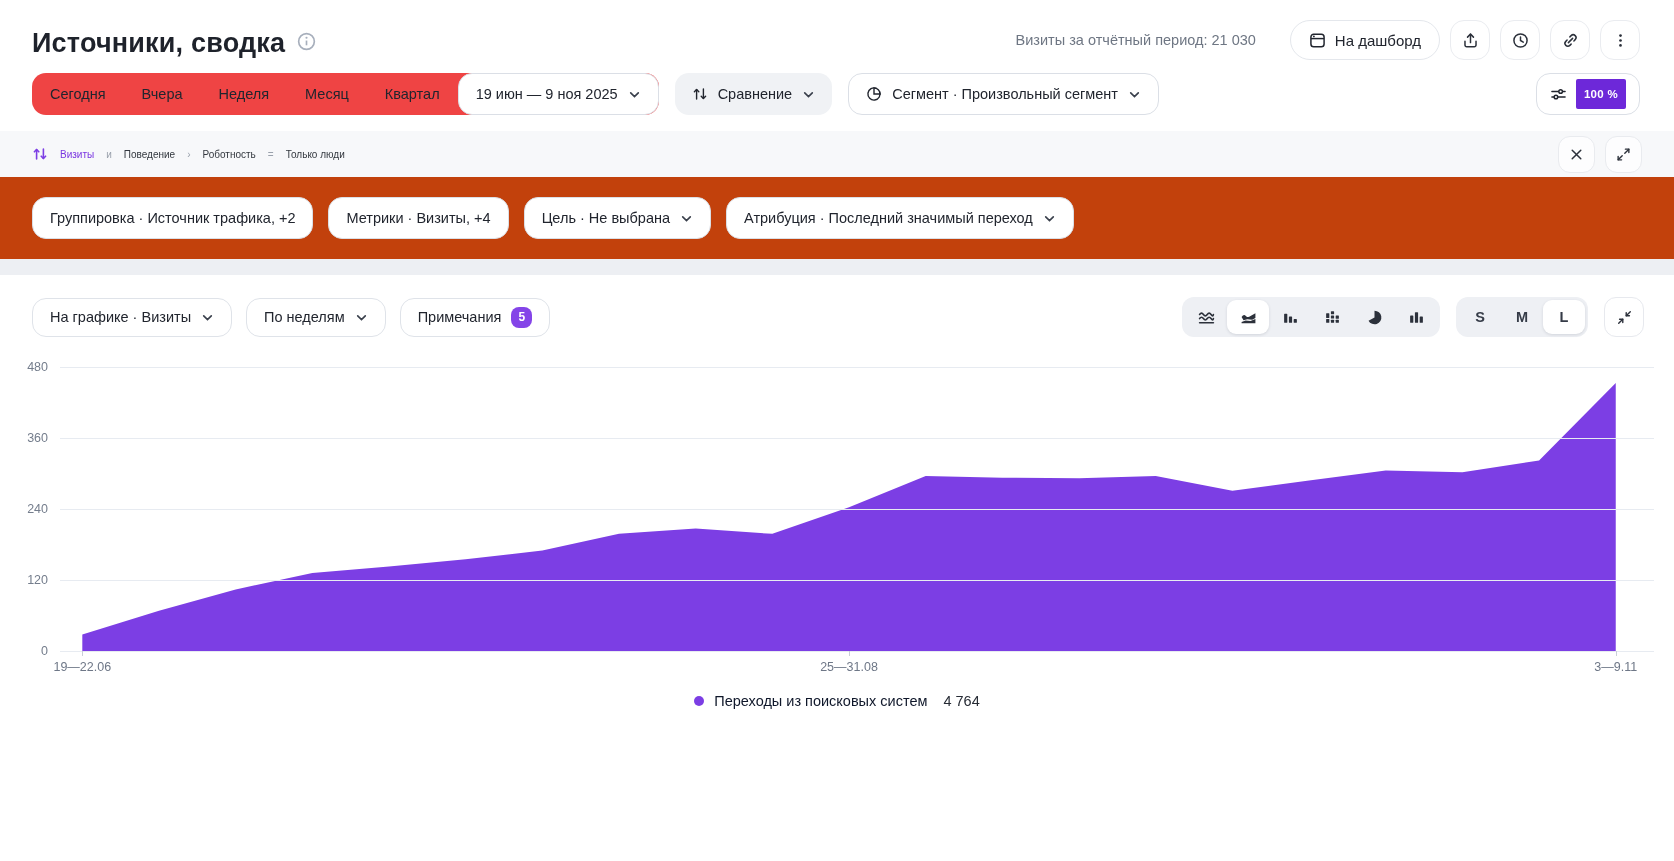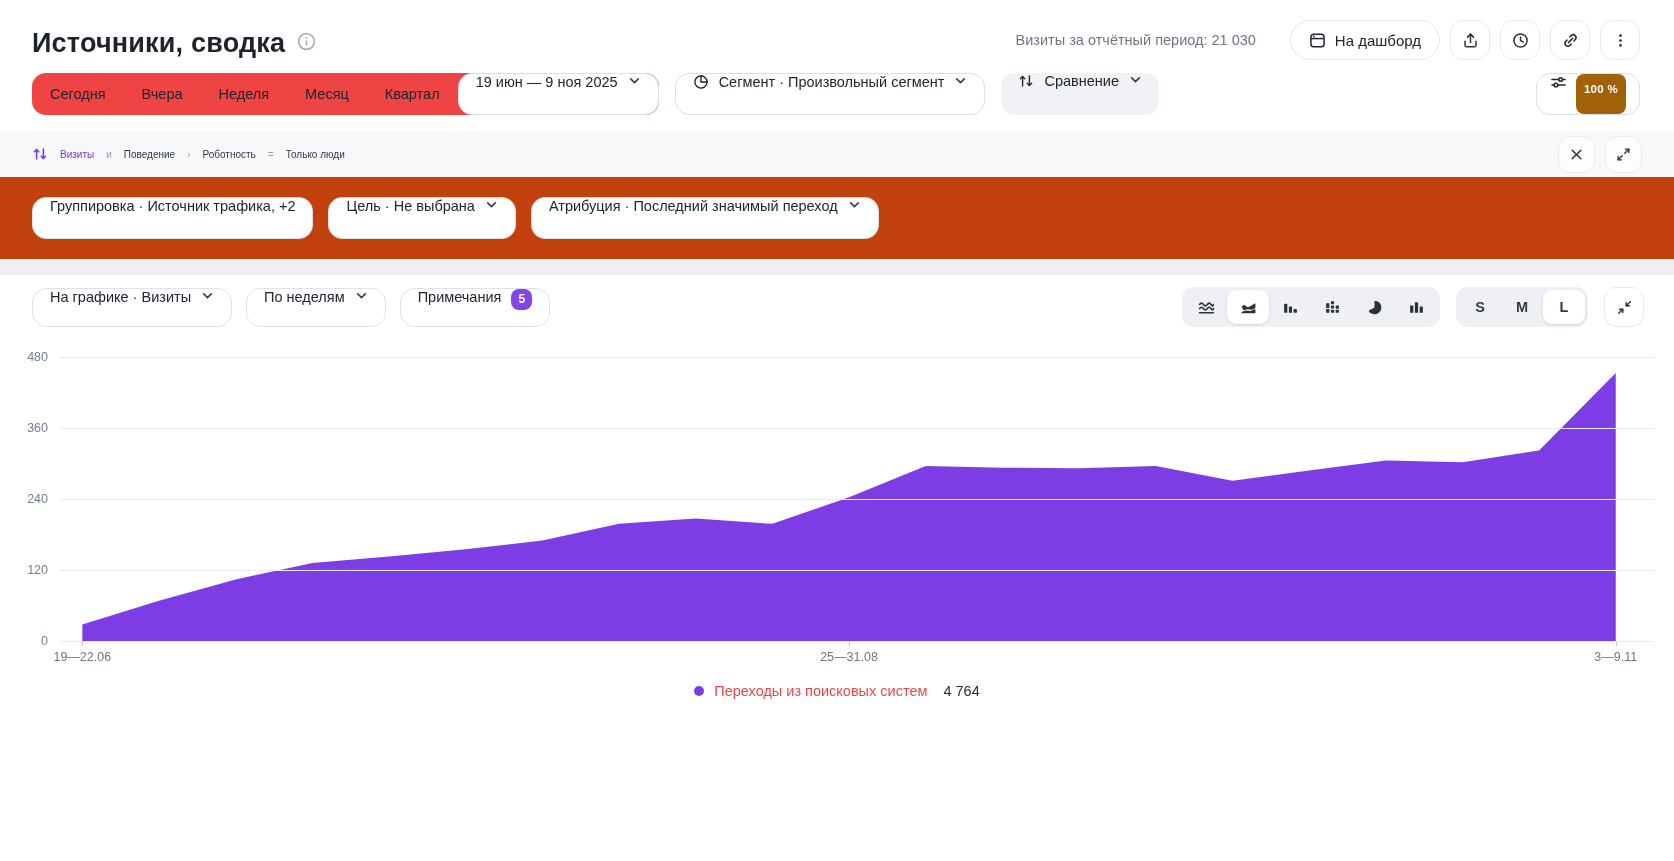--- a/index.html
+++ b/index.html
@@ -20,50 +20,50 @@
     font-weight:500; color:#21252e; cursor:pointer; font-family:inherit; }
   .icon-btn { width:40px; height:40px; display:flex; align-items:center; justify-content:center;
     background:#fff; border:1px solid #eaecf0; border-radius:14px; color:#2c313b; cursor:pointer; }
   .icon-btn svg { width:17px; height:17px; }
 
   
   .toolbar { display:flex; align-items:center; padding:0 34px 0 32px; margin-top:13px; height:42px; }
   .preset-group { display:flex; align-items:stretch; background:#ef4444; border-radius:14px; height:42px; }
   .preset { border:none; background:transparent; padding:0 18px; font-size:14.5px; color:#21252e;
     cursor:pointer; font-family:inherit; border-radius:14px; }
-  .pill { display:flex; gap:10px; height:42px; padding:0 17px;
+  .pill { display:flex; align-items:center; gap:10px; height:42px; padding:0 17px;
     background:#fff; border:1px solid #dbdfe6; border-radius:14px; font-size:14.5px;
     color:#21252e; cursor:pointer; font-family:inherit; white-space:nowrap; }
   .pill.gray { background:#f0f2f5; border:none; }
   .chev { width:13px; height:13px; color:#3a404c; flex:none; }
   .toolbar .pill { margin-left:16px; }
   .toolbar-spacer { flex:1; }
-  .badge-100 { background:#a16207; color:#fff; font-size:11.5px; font-weight:700;
-    padding:9px 8px; border-radius:8px; letter-spacing:.3px; }
+  .badge-100 { background:#6d28d9; color:#fff; font-size:11.5px; font-weight:700;
+    padding:9px 8px; border-radius:2px; letter-spacing:.3px; }
 
   
   .metric-band { margin-top:16px; background:#f7f8fa; height:46px; display:flex;
     align-items:center; justify-content:space-between; padding:0 32px; }
   .crumbs { display:flex; align-items:center; gap:12px; font-size:10px; }
   .crumb-ic { width:16px; height:16px; color:#7c3ee4; }
   .crumb-metric { color:#7a36e0; font-weight:500; cursor:pointer; }
   .crumb-sep { color:#9aa1ac; }
   .crumb { color:#33383f; cursor:pointer; }
   .band-btns { display:flex; gap:10px; }
   .band-btn { width:37px; height:37px; display:flex; align-items:center; justify-content:center;
     background:#fdfdfe; border:1px solid #e9ebef; border-radius:12px; color:#2c313b; cursor:pointer; }
   .band-btn svg { width:15px; height:15px; }
 
   
   .chips-row { display:flex; gap:15px; padding:20px 32px; background:#c2410c; }
 
   .gap-band { height:16px; background:#edeff3; }
 
   
-  .chart-card { background:#fff; padding-top:12px; }
+  .chart-card { background:#fff; padding-top:22px; }
   .chart-controls { display:flex; align-items:center; padding:0 30px 0 32px; }
   .chart-controls .pill { height:39px; margin-right:14px; border-color:#dfe3e9; }
   .notes-badge { background:#8444e8; color:#fff; width:21px; height:21px; border-radius:8px;
     display:flex; align-items:center; justify-content:center; font-size:12px; font-weight:700; }
   .ctrl-spacer { flex:1; }
   .seg-group { display:flex; align-items:center; background:#eef0f4; border-radius:12px;
     padding:3px; height:40px; }
   .seg-item { width:42px; height:34px; display:flex; align-items:center; justify-content:center;
     color:#2c313b; border-radius:9px; cursor:pointer; background:transparent; border:none; }
   .seg-item svg { width:17px; height:17px; }
@@ -83,21 +83,21 @@
   .area-svg { position:absolute; left:60px; right:0; top:0; bottom:0; width:calc(100% - 60px);
     height:100%; }
   .x-axis { position:relative; height:28px; margin:0 20px 0 60px; }
   .x-label { position:absolute; top:9px; transform:translateX(-50%); font-size:12.5px; color:#6e7787;
     white-space:nowrap; }
   .x-tick { position:absolute; top:0; width:1px; height:5px; background:#c9cfd8; }
 
   
   .legend { display:flex; align-items:center; justify-content:center; gap:10px; margin-top:14px; }
   .legend-dot { width:10px; height:10px; border-radius:50%; background:#8347e6; }
-  .legend-label { font-size:14.5px; color:#ef4444; }
+  .legend-label { font-size:14.5px; color:#0f172a; }
   .legend-value { font-size:14.5px; color:#262b34; margin-left:6px; }
 </style>
 </head>
 <body>
 
 <div class="page">
 
   <header class="topbar">
     <div class="title-wrap">
       <h1 class="page-title">Источники, сводка</h1>
@@ -154,38 +154,38 @@
       <button class="preset">Неделя</button>
       <button class="preset">Месяц</button>
       <button class="preset">Квартал</button>
       <button class="pill" style="margin-left:0;">
         <span>19 июн — 9 ноя 2025</span>
         <svg class="chev" viewBox="0 0 12 12" fill="none" stroke="currentColor" stroke-width="1.5" stroke-linecap="round">
             <path d="M2.5 4.5L6 8l3.5-3.5"></path>
           </svg>
       </button>
     </div>
-    <button class="pill">
-      <svg width="16" height="16" viewBox="0 0 16 16" fill="none" stroke="currentColor" stroke-width="1.4">
-        <path d="M13.6 5.6A6.1 6.1 0 1 1 10.4 2.4"></path>
-          <path d="M8 8V1.9A6.1 6.1 0 0 1 14.1 8z"></path>
-      </svg>
-      <span>Сегмент · Произвольный сегмент</span>
-      <svg class="chev" viewBox="0 0 12 12" fill="none" stroke="currentColor" stroke-width="1.5" stroke-linecap="round">
-          <path d="M2.5 4.5L6 8l3.5-3.5"></path>
-        </svg>
-    </button>
     <button class="pill gray">
       <svg width="16" height="16" viewBox="0 0 16 16" fill="none" stroke="currentColor" stroke-width="1.4" stroke-linecap="round" stroke-linejoin="round">
         <path d="M4.6 13V3.6"></path>
           <path d="M2.4 5.8l2.2-2.2 2.2 2.2"></path>
           <path d="M11.4 3v9.4"></path>
           <path d="M9.2 10.2l2.2 2.2 2.2-2.2"></path>
       </svg>
       <span>Сравнение</span>
+      <svg class="chev" viewBox="0 0 12 12" fill="none" stroke="currentColor" stroke-width="1.5" stroke-linecap="round">
+          <path d="M2.5 4.5L6 8l3.5-3.5"></path>
+        </svg>
+    </button>
+    <button class="pill">
+      <svg width="16" height="16" viewBox="0 0 16 16" fill="none" stroke="currentColor" stroke-width="1.4">
+        <path d="M13.6 5.6A6.1 6.1 0 1 1 10.4 2.4"></path>
+          <path d="M8 8V1.9A6.1 6.1 0 0 1 14.1 8z"></path>
+      </svg>
+      <span>Сегмент · Произвольный сегмент</span>
       <svg class="chev" viewBox="0 0 12 12" fill="none" stroke="currentColor" stroke-width="1.5" stroke-linecap="round">
           <path d="M2.5 4.5L6 8l3.5-3.5"></path>
         </svg>
     </button>
     <div class="toolbar-spacer"></div>
     <button class="pill" style="padding:0 13px; gap:9px;">
       <svg width="17" height="17" viewBox="0 0 16 16" fill="none" stroke="currentColor" stroke-width="1.4" stroke-linecap="round">
         <line x1="1.8" y1="5.2" x2="14.2" y2="5.2"></line>
           <line x1="1.8" y1="10.4" x2="14.2" y2="10.4"></line>
         <circle cx="10" cy="5.2" r="1.7" fill="#fff"></circle>
@@ -224,20 +224,23 @@
             <path d="M5.8 8.2L2 12"></path>
             <path d="M2 8.8V12h3.2"></path>
         </svg>
       </button>
     </div>
   </div>
 
   <div class="chips-row">
     <button class="pill">
       <span>Группировка · Источник трафика, +2</span>
+    </button>
+    <button class="pill">
+      <span>Метрики · Визиты, +4</span>
     </button>
     <button class="pill">
       <span>Цель · Не выбрана</span>
       <svg class="chev" viewBox="0 0 12 12" fill="none" stroke="currentColor" stroke-width="1.5" stroke-linecap="round">
           <path d="M2.5 4.5L6 8l3.5-3.5"></path>
         </svg>
     </button>
     <button class="pill">
       <span>Атрибуция · Последний значимый переход</span>
       <svg class="chev" viewBox="0 0 12 12" fill="none" stroke="currentColor" stroke-width="1.5" stroke-linecap="round">

